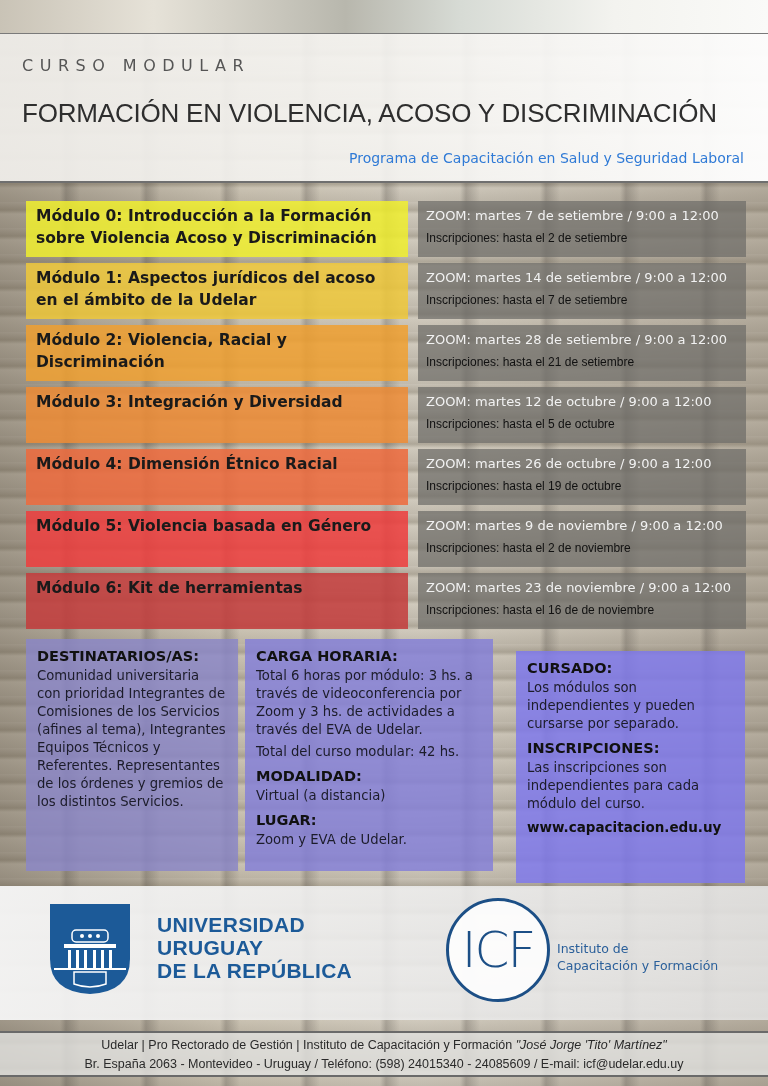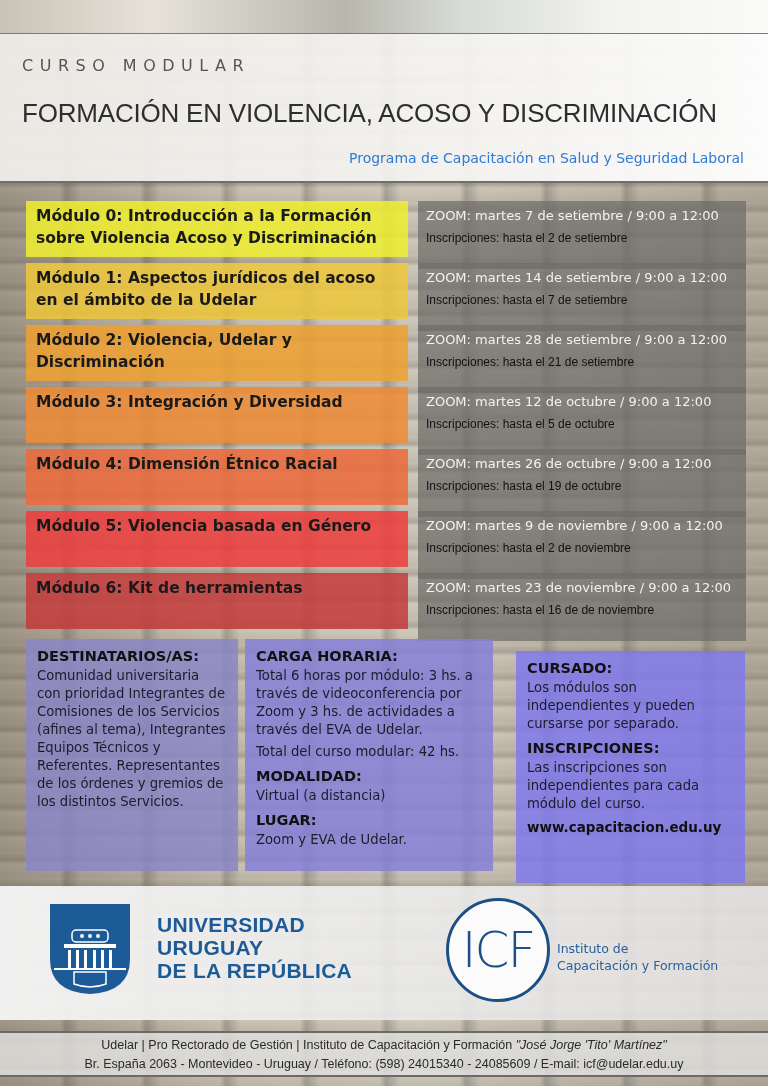--- a/index.html
+++ b/index.html
@@ -43,21 +43,21 @@
     font-family: "DejaVu Sans", sans-serif; font-size: 14px; color: #2f7ad6;
   }
 
   .module-row { position: absolute; left: 26px; width: 720px; height: 56px; }
   .module-name {
     position: absolute; left: 0; top: 0; width: 382px; height: 56px;
     padding: 4px 10px; font-size: 15.5px; line-height: 22px; color: #1a1a1a;
     font-weight: bold; font-family: "DejaVu Sans", sans-serif;
   }
   .module-sched {
-    position: absolute; left: 392px; top: 0; width: 328px; height: 68px;
+    position: absolute; left: 392px; top: 0; width: 328px; height: 56px;
     background: rgba(110,108,104,0.72); padding: 5px 8px;
   }
   .sched-zoom {
     font-size: 13px; color: #f2f2f2; line-height: 20px; white-space: nowrap;
     font-family: "DejaVu Sans", sans-serif;
   }
   .sched-insc {
     font-size: 12px; color: #111; line-height: 18px; margin-top: 3px; white-space: nowrap;
     font-family: "Liberation Sans", sans-serif;
   }
@@ -122,21 +122,21 @@
   </div>
 </div>
 <div class="module-row" style="top:263px;">
   <div class="module-name" style="background:rgba(239,200,58,0.85);">Módulo 1: Aspectos jurídicos del acoso en el ámbito de la Udelar</div>
   <div class="module-sched">
     <div class="sched-zoom">ZOOM: martes 14 de setiembre / 9:00 a 12:00</div>
     <div class="sched-insc">Inscripciones: hasta el 7 de setiembre</div>
   </div>
 </div>
 <div class="module-row" style="top:325px;">
-  <div class="module-name" style="background:rgba(240,160,48,0.85);">Módulo 2: Violencia, Udelar y Discriminación</div>
+  <div class="module-name" style="background:rgba(240,160,48,0.85);">Módulo 2: Violencia, Racial y Discriminación</div>
   <div class="module-sched">
     <div class="sched-zoom">ZOOM: martes 28 de setiembre / 9:00 a 12:00</div>
     <div class="sched-insc">Inscripciones: hasta el 21 de setiembre</div>
   </div>
 </div>
 <div class="module-row" style="top:387px;text-decoration:underline;">
   <div class="module-name" style="background:rgba(238,140,53,0.86);">Módulo 3: Integración y Diversidad</div>
   <div class="module-sched">
     <div class="sched-zoom">ZOOM: martes 12 de octubre / 9:00 a 12:00</div>
     <div class="sched-insc">Inscripciones: hasta el 5 de octubre</div>

